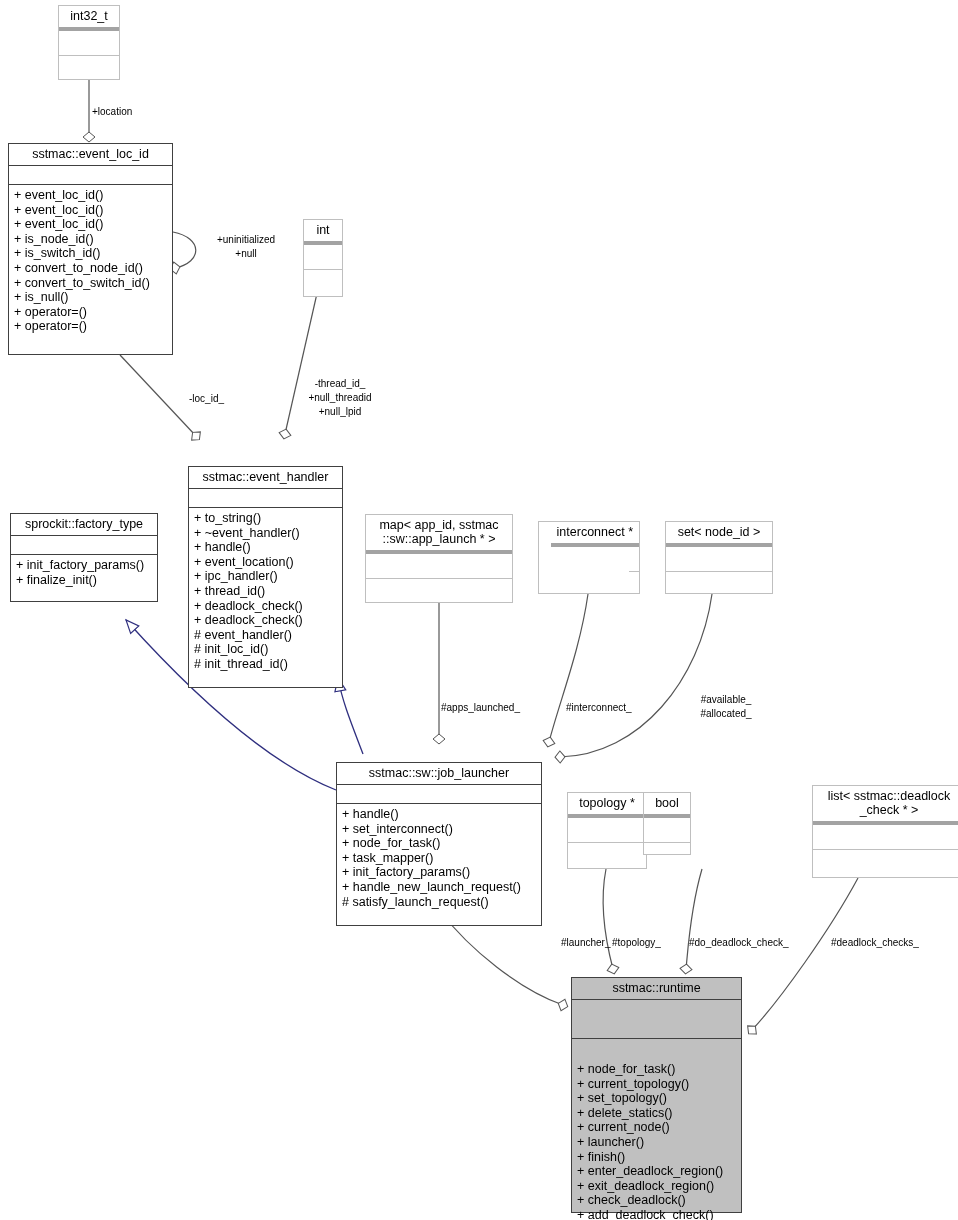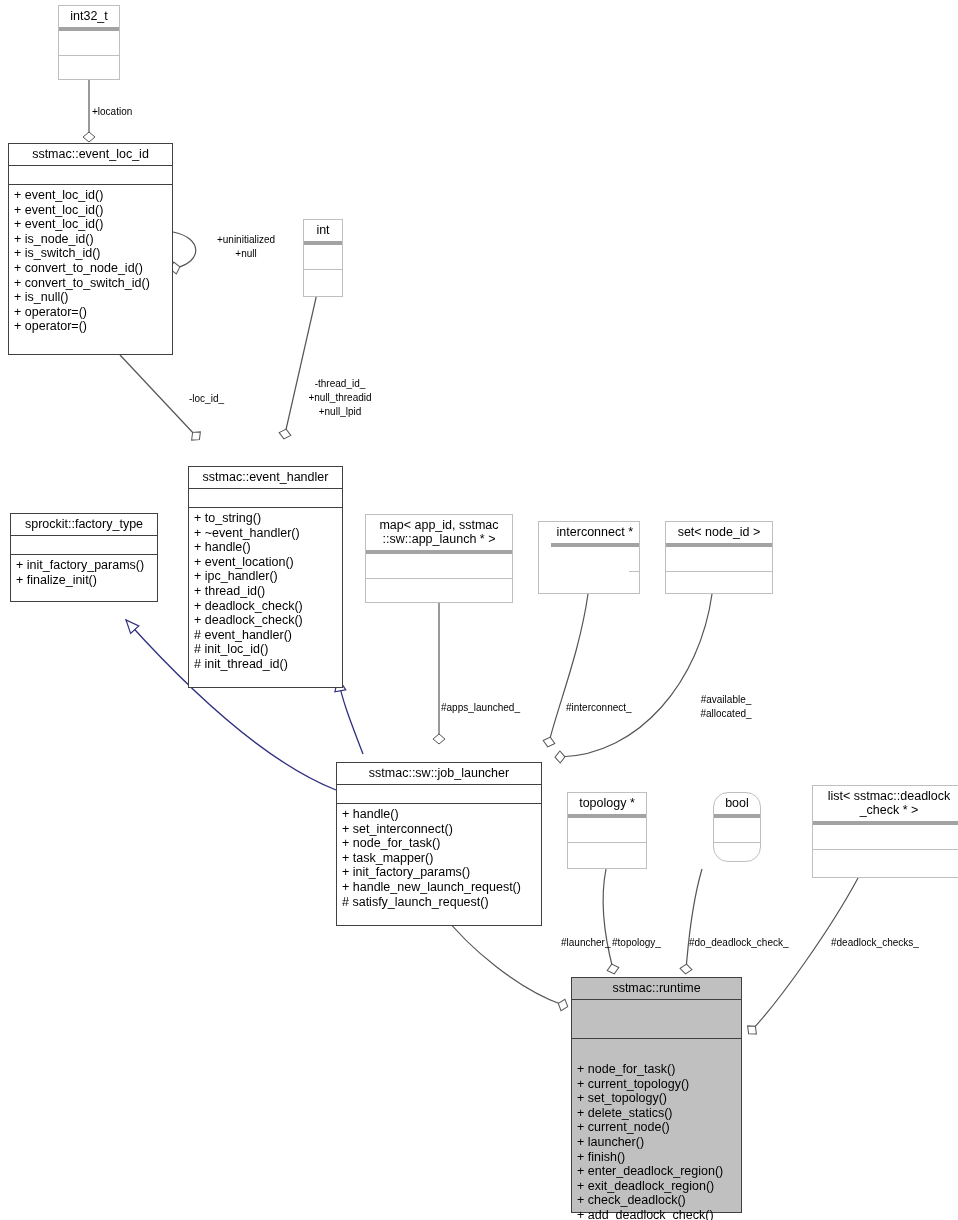--- a/index.html
+++ b/index.html
@@ -240,21 +240,21 @@
       <div class="op"># satisfy_launch_request()</div>
     </div>
   </div>
 
   <div class="node typ" style="left:567px; top:792px; width:80px; height:77px;">
     <div class="nm-title">topology *</div>
     <div class="nm-attrs"></div>
     <div class="nm-ops"></div>
   </div>
 
-  <div class="node typ" style="left:713px; top:792px; width:48px; height:70px;border-radius:15px;">
+  <div class="node typ" style="left:643px; top:792px; width:48px; height:63px;">
     <div class="nm-title">bool</div>
     <div class="nm-attrs"></div>
     <div class="nm-ops"></div>
   </div>
 
   <div class="node typ" style="left:812px; top:785px; width:154px; height:93px;">
     <div class="nm-title">list&lt; sstmac::deadlock
 _check * &gt;</div>
     <div class="nm-attrs"></div>
     <div class="nm-ops"></div>

